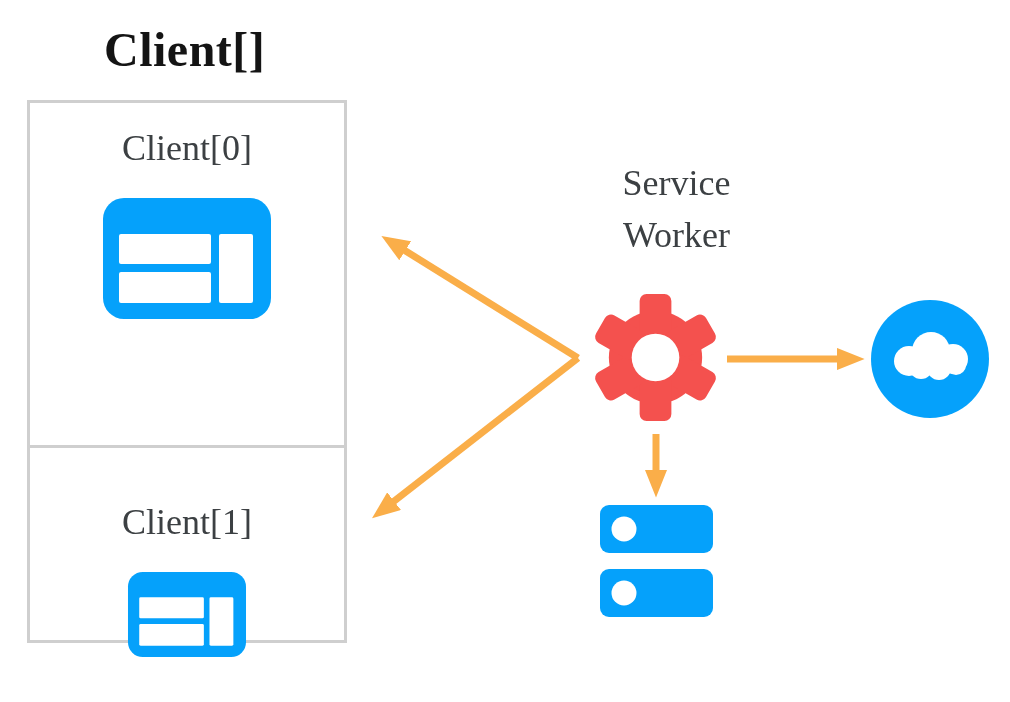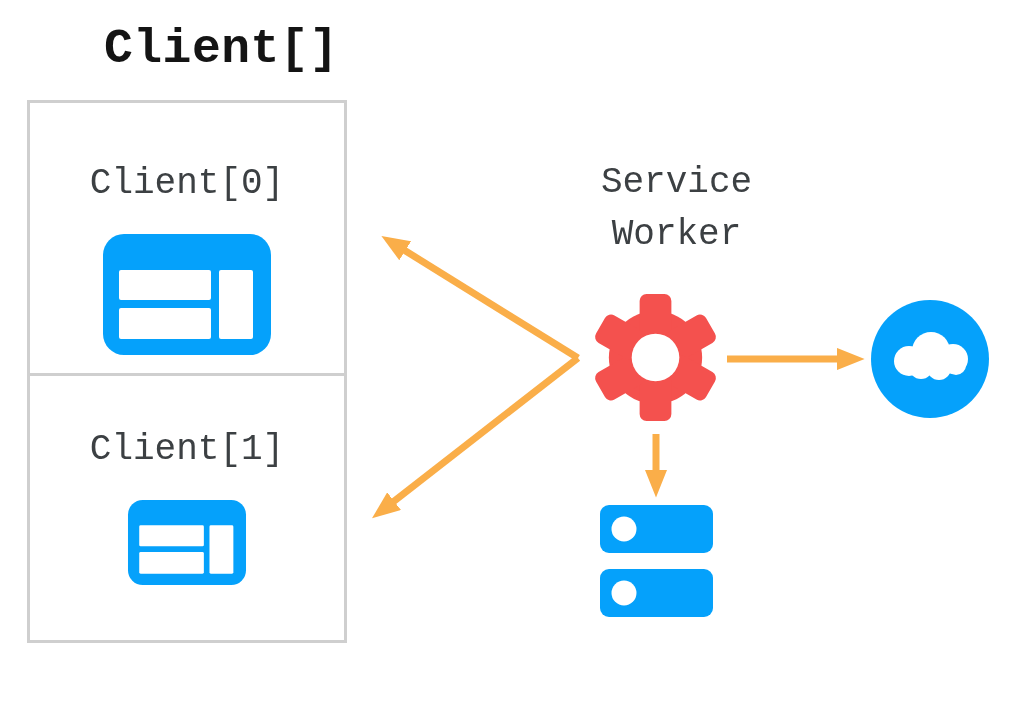--- a/index.html
+++ b/index.html
@@ -1,35 +1,35 @@
 <!DOCTYPE html>
 <html style="--blue: #05A1FB; --red: #F4514E; --orange: #FAAE49; --label-gray: #3C4043; --title-black: #141414; --box-border: #CFCFCF; --background: #FFFFFF;"><head>
 <meta charset="utf-8">
 <style>
   html,body{margin:0;padding:0;background:#fff;}
   .canvas{
     position:relative;width:1010px;height:702px;
     background:var(--background,#FFFFFF);
-    font-family:Liberation Mono, monospace;
+    font-family:Liberation Serif, serif;
     overflow:hidden;
   }
   .title{
     position:absolute;left:104px;top:22px;
     font-size:48px;font-weight:700;letter-spacing:.5px;
     color:var(--title-black,#141414);
   }
   .client-group{
     position:absolute;left:27px;top:100px;width:320px;height:543px;
     border:3px solid var(--box-border,#CFCFCF);
     box-sizing:border-box;background:#fff;
   }
   .client-cell{
-    width:100%;height:270px;box-sizing:border-box;
+    width:100%;height:342px;box-sizing:border-box;
     display:flex;flex-direction:column;align-items:center;
-    padding-top:59px;
+    padding-top:23px;
   }
   .client-cell.second{
     height:212px;border-top:3px solid var(--box-border,#CFCFCF);
     padding-top:52px;
   }
   .client-label{
     font-size:36px;line-height:44px;
     color:var(--label-gray,#3C4043);
   }
   .browser-icon{display:block;margin-top:28px;width:168px;height:121px;}

